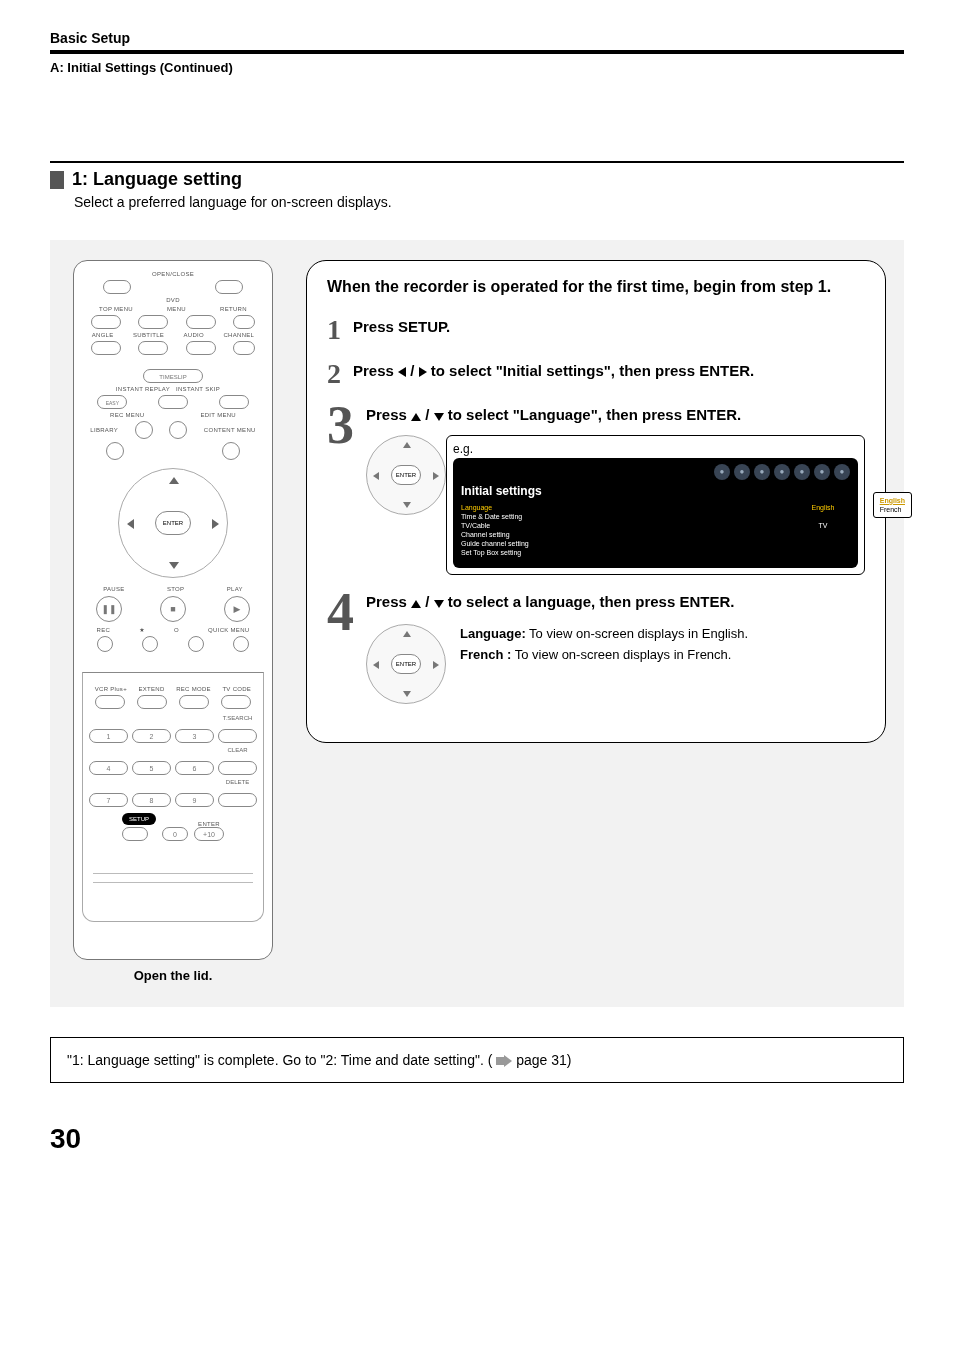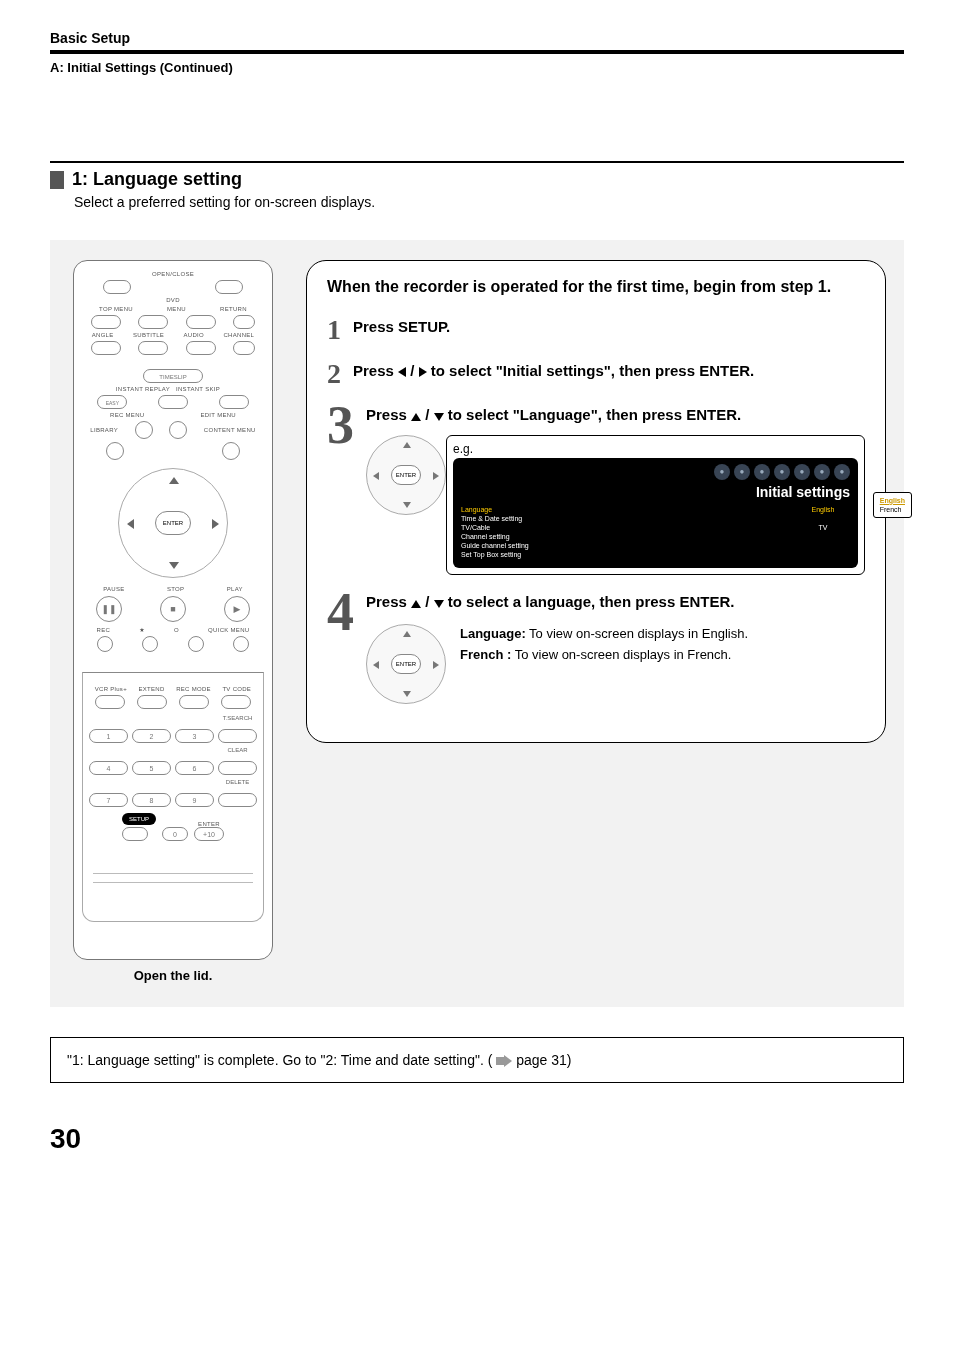--- a/index.html
+++ b/index.html
@@ -99,21 +99,21 @@
     flex: 1; border: 1px solid #000; border-radius: 6px; padding: 6px; background: #fff;
     font-size: 8px;
   }
   .eg { font-size: 12px; margin-bottom: 2px; text-align: left; }
   .osd-dark {
     background: #000; color: #fff; border-radius: 6px; padding: 6px 8px 8px; position: relative;
     min-height: 110px;
   }
   .osd-header { display: flex; gap: 4px; justify-content: flex-end; margin-bottom: 4px; }
   .osd-hicon { width: 16px; height: 16px; border-radius: 50%; background: #384454; display:flex;align-items:center;justify-content:center; font-size:8px;color:#99aabb; }
-  .osd-title { text-align: right; font-size: 14px; font-weight: bold; margin-bottom: 5px; }
+  .osd-title { text-align: left; font-size: 12px; font-weight: bold; margin-bottom: 5px; }
   .osd-row { display: flex; justify-content: space-between; gap: 8px; font-size: 7px; padding: 1px 0; }
   .osd-row.sel { color: #ffcc00; }
   .osd-right { width: 54px; text-align: center; }
   .osd-pop {
     position: absolute; right: -54px; top: 34px; background: #fff; color: #000; border: 1px solid #000;
     border-radius: 3px; padding: 3px 6px; font-size: 7px; line-height: 1.3;
   }
   .osd-pop .sel2 { color: #cc9900; font-weight: bold; text-decoration: underline; }
 
   .step4-block { padding-left: 0px; }
@@ -152,21 +152,21 @@
 
   <div class="section-title-row">
     <div style="width:100%;">
       <hr class="rule-mid">
       <div style="display:flex;align-items:center;gap:8px;">
         <div class="section-title-bar"></div>
         <div class="section-title">1: Language setting</div>
       </div>
     </div>
   </div>
-  <div class="section-desc">Select a preferred setting for on-screen displays.</div>
+  <div class="section-desc">Select a preferred language for on-screen displays.</div>
 
   <div class="region-block corner-cuts">
     <div class="region-inner">
 
       <div class="remote-wrap">
         <div class="remote">
           <div class="tiny">OPEN/CLOSE</div>
           <div class="rrow">
             <div class="pill" style="width:28px;height:14px;"></div>
             <div></div>

